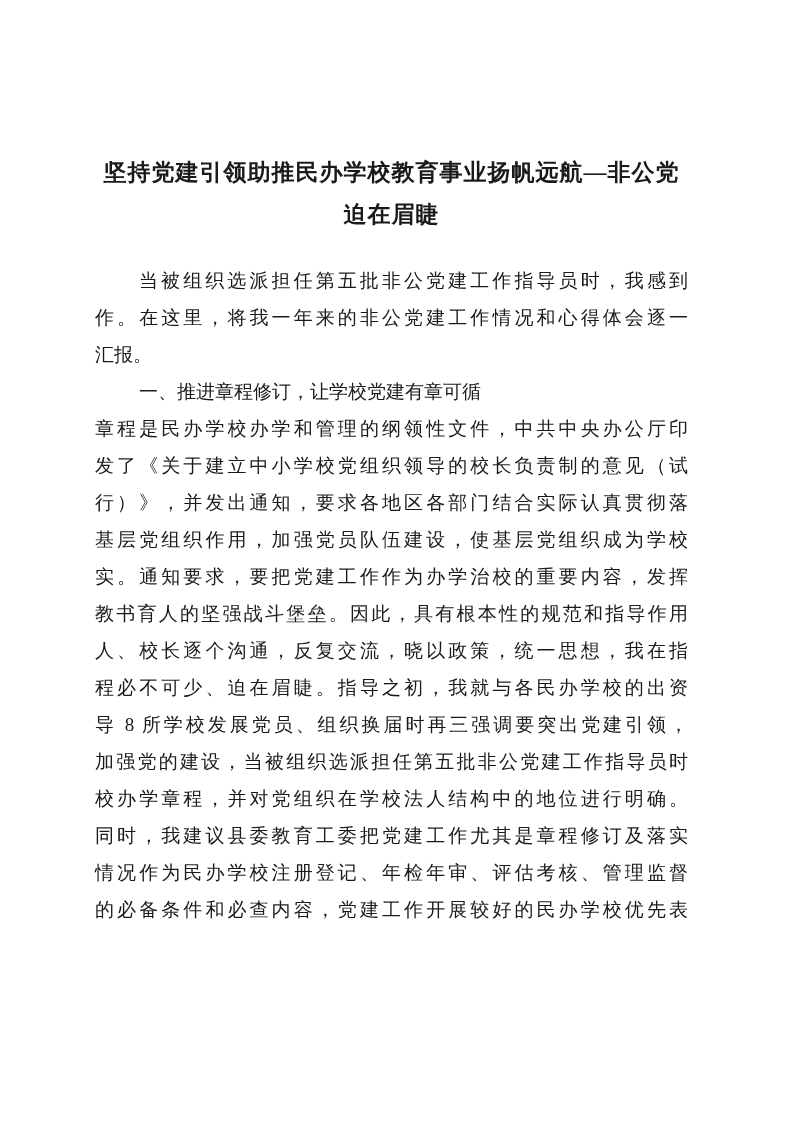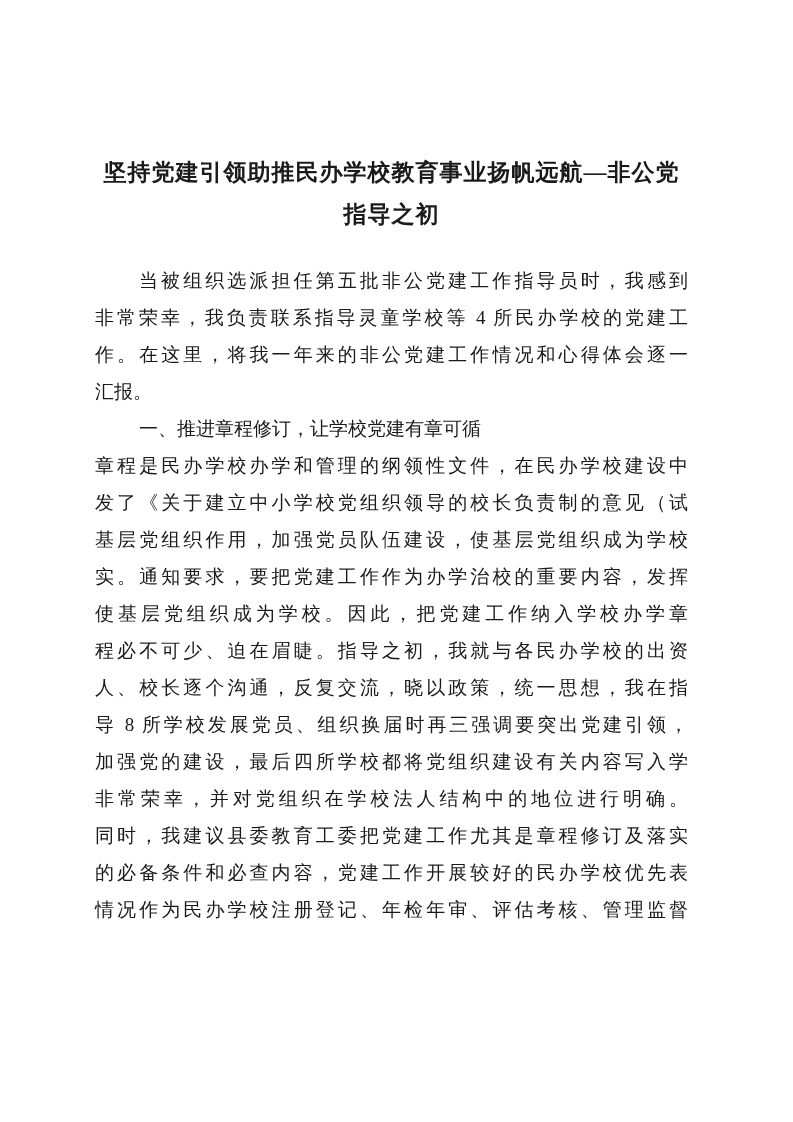--- a/index.html
+++ b/index.html
@@ -63,44 +63,44 @@
   }
 </style>
 </head>
 <body>
 
 <div class="page">
   <div class="content">
 
     <h1 class="title">
         <div class="tline">坚持党建引领助推民办学校教育事业扬帆远航—非公党</div>
-        <div class="tline tline-last">指导之初</div>
+        <div class="tline tline-last">迫在眉睫</div>
       </h1>
 
     <div class="para p-indent">
         <div class="tline">当被组织选派担任第五批非公党建工作指导员时，我感到</div>
-        <div class="tline">非常荣幸，我负责联系指导灵童学校等 4 所民办学校的党建工</div>
         <div class="tline">作。在这里，将我一年来的非公党建工作情况和心得体会逐一</div>
         <div class="tline tline-last">汇报。</div>
       </div>
 
     <div class="para heading">
         <div class="tline tline-last">一、推进章程修订，让学校党建有章可循</div>
       </div>
 
     <div class="para">
-        <div class="tline">章程是民办学校办学和管理的纲领性文件，在民办学校建设中</div>
+        <div class="tline">章程是民办学校办学和管理的纲领性文件，中共中央办公厅印</div>
         <div class="tline">发了《关于建立中小学校党组织领导的校长负责制的意见（试</div>
+        <div class="tline">行）》，并发出通知，要求各地区各部门结合实际认真贯彻落</div>
         <div class="tline">基层党组织作用，加强党员队伍建设，使基层党组织成为学校</div>
         <div class="tline">实。通知要求，要把党建工作作为办学治校的重要内容，发挥</div>
-        <div class="tline">使基层党组织成为学校。因此，把党建工作纳入学校办学章</div>
+        <div class="tline">教书育人的坚强战斗堡垒。因此，具有根本性的规范和指导作用</div>
+        <div class="tline">人、校长逐个沟通，反复交流，晓以政策，统一思想，我在指</div>
         <div class="tline">程必不可少、迫在眉睫。指导之初，我就与各民办学校的出资</div>
-        <div class="tline">人、校长逐个沟通，反复交流，晓以政策，统一思想，我在指</div>
         <div class="tline">导 8 所学校发展党员、组织换届时再三强调要突出党建引领，</div>
-        <div class="tline">加强党的建设，最后四所学校都将党组织建设有关内容写入学</div>
-        <div class="tline">非常荣幸，并对党组织在学校法人结构中的地位进行明确。</div>
+        <div class="tline">加强党的建设，当被组织选派担任第五批非公党建工作指导员时</div>
+        <div class="tline">校办学章程，并对党组织在学校法人结构中的地位进行明确。</div>
         <div class="tline">同时，我建议县委教育工委把党建工作尤其是章程修订及落实</div>
+        <div class="tline">情况作为民办学校注册登记、年检年审、评估考核、管理监督</div>
         <div class="tline">的必备条件和必查内容，党建工作开展较好的民办学校优先表</div>
-        <div class="tline">情况作为民办学校注册登记、年检年审、评估考核、管理监督</div>
       </div>
 
   </div>
 </div>
 
 </body></html>

